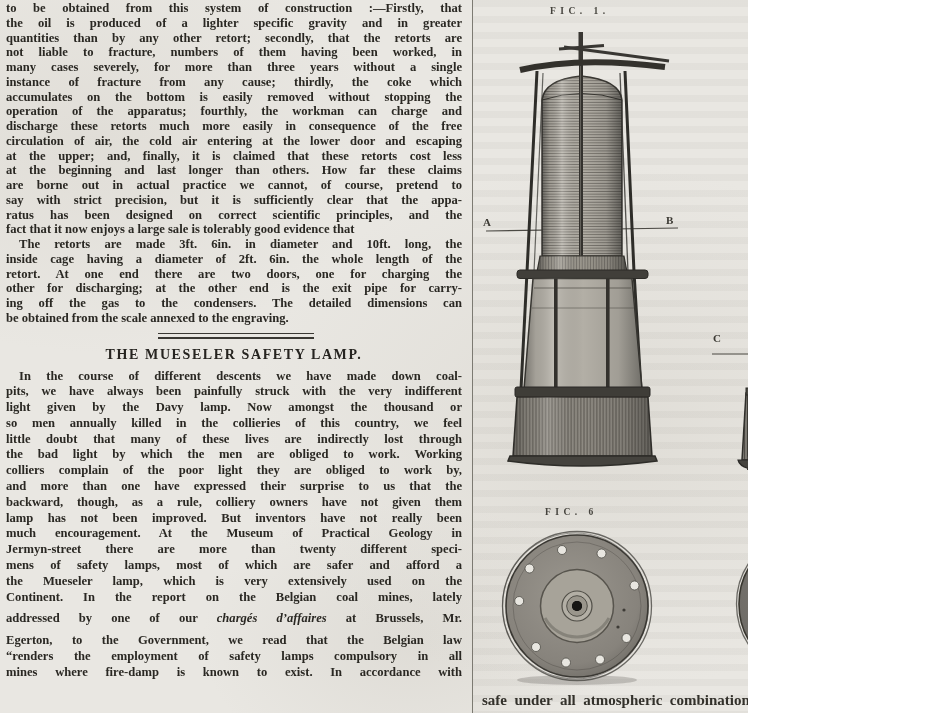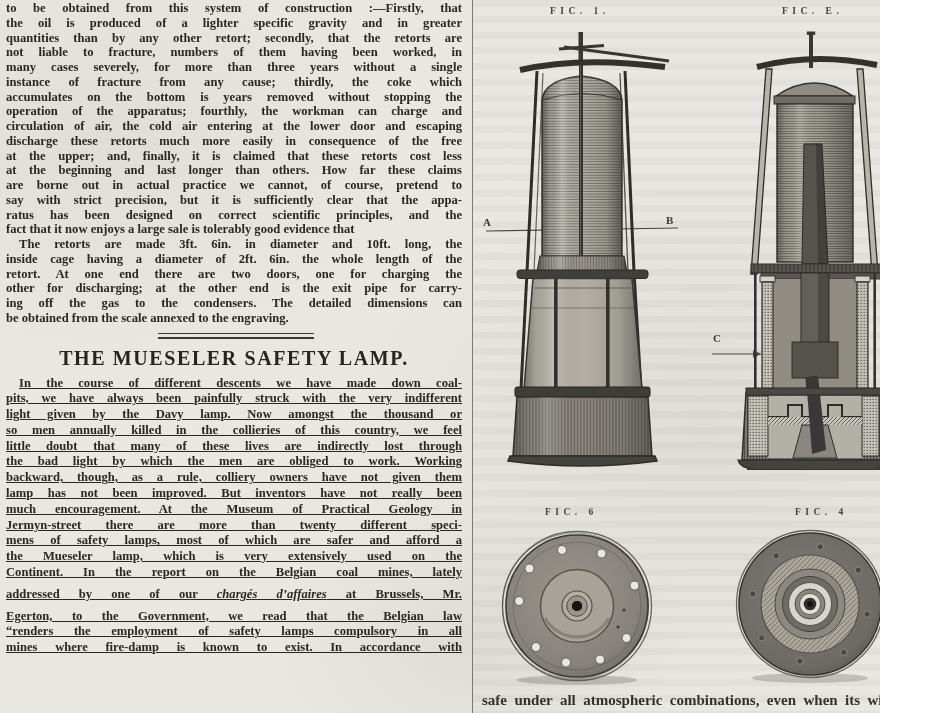--- a/index.html
+++ b/index.html
@@ -1,17 +1,17 @@
 <!DOCTYPE html>
 <html><head>
 <meta charset="utf-8">
 <style>
   html,body{margin:0;padding:0;}
   .page{
-    position:relative; width:880px; height:713px; overflow:hidden;
+    position:relative; width:748px; height:713px; overflow:hidden;
     background-color:#e9e7e2;
     background-image:
       radial-gradient(ellipse 420px 300px at 12% 20%, rgba(214,210,202,.45), rgba(214,210,202,0) 70%),
       radial-gradient(ellipse 500px 380px at 80% 60%, rgba(205,201,192,.35), rgba(205,201,192,0) 70%),
       radial-gradient(ellipse 300px 200px at 55% 90%, rgba(198,194,185,.30), rgba(198,194,185,0) 70%);
     font-family:"Liberation Serif","DejaVu Serif",serif;
     color:#2a2823;
   }
   
   .leftcol{
@@ -30,24 +30,24 @@
   .indent-first .tline:first-child{text-indent:13px;}
   .it{font-style:italic;}
   .divider{
     width:156px; margin:7px auto 0 152px; height:6px;
     border-top:1.2px solid #3a3833;
     border-bottom:2.5px solid #3a3833;
     box-sizing:border-box;
   }
   .heading{
     margin-top:8px; text-align:center;
-    font-size:20px; font-weight:bold; letter-spacing:1.6px;
+    font-size:14px; font-weight:bold; letter-spacing:1.6px;
     color:#262420;
   }
-  .p3{margin-top:6px;text-decoration:underline;}
+  .p3{margin-top:6px;}
   
   .colrule{position:absolute; top:0; bottom:0; width:1.3px; background:#6a675f; opacity:.85;}
   .rule-mid{left:472px;}
   .rule-right{left:932px; opacity:.95; background:#4c4a45;}
   .edge-strip{
     position:absolute; left:935px; top:0; width:5px; height:713px;
     background:repeating-linear-gradient(180deg,
       rgba(55,53,48,.55) 0 4px, rgba(55,53,48,0) 4px 15.6px);
     opacity:.6;
   }
@@ -76,24 +76,24 @@
 <div class="page">
 
   <div class="leftcol">
     <div class="para p12 last-left">
         <div class="tline">to be obtained from this system of construction :—Firstly, that</div>
         <div class="tline">the oil is produced of a lighter specific gravity and in greater</div>
         <div class="tline">quantities than by any other retort; secondly, that the retorts are</div>
         <div class="tline">not liable to fracture, numbers of them having been worked, in</div>
         <div class="tline">many cases severely, for more than three years without a single</div>
         <div class="tline">instance of fracture from any cause; thirdly, the coke which</div>
-        <div class="tline">accumulates on the bottom is years removed without stopping the</div>
+        <div class="tline">accumulates on the bottom is easily removed without stopping the</div>
         <div class="tline">operation of the apparatus; fourthly, the workman can charge and</div>
+        <div class="tline">discharge these retorts much more easily in consequence of the free</div>
         <div class="tline">circulation of air, the cold air entering at the lower door and escaping</div>
-        <div class="tline">discharge these retorts much more easily in consequence of the free</div>
         <div class="tline">at the upper; and, finally, it is claimed that these retorts cost less</div>
         <div class="tline">at the beginning and last longer than others. How far these claims</div>
         <div class="tline">are borne out in actual practice we cannot, of course, pretend to</div>
         <div class="tline">say with strict precision, but it is sufficiently clear that the appa-</div>
         <div class="tline">ratus has been designed on correct scientific principles, and the</div>
         <div class="tline">fact that it now enjoys a large sale is tolerably good evidence that</div>
       </div>
     <div class="para p12 last-left indent-first">
         <div class="tline">The retorts are made 3ft. 6in. in diameter and 10ft. long, the</div>
         <div class="tline">inside cage having a diameter of 2ft. 6in. the whole length of the</div>
@@ -107,20 +107,22 @@
 
     <div class="heading">THE MUESELER SAFETY LAMP.</div>
 
     <div class="para p3 indent-first">
         <div class="tline">In the course of different descents we have made down coal-</div>
         <div class="tline">pits, we have always been painfully struck with the very indifferent</div>
         <div class="tline">light given by the Davy lamp. Now amongst the thousand or</div>
         <div class="tline">so men annually killed in the collieries of this country, we feel</div>
         <div class="tline">little doubt that many of these lives are indirectly lost through</div>
         <div class="tline">the bad light by which the men are obliged to work. Working</div>
+        <div class="tline">colliers complain of the poor light they are obliged to work by,</div>
+        <div class="tline">and more than one have expressed their surprise to us that the</div>
         <div class="tline">backward, though, as a rule, colliery owners have not given them</div>
         <div class="tline">lamp has not been improved. But inventors have not really been</div>
         <div class="tline">much encouragement. At the Museum of Practical Geology in</div>
         <div class="tline">Jermyn-street there are more than twenty different speci-</div>
         <div class="tline">mens of safety lamps, most of which are safer and afford a</div>
         <div class="tline">the Mueseler lamp, which is very extensively used on the</div>
         <div class="tline">Continent. In the report on the Belgian coal mines, lately</div>
       </div>
     <div class="para p3">
       <div class="tline"><span>addressed by one of our </span><span class="it">chargés d’affaires</span><span> at Brussels, Mr.</span></div>

